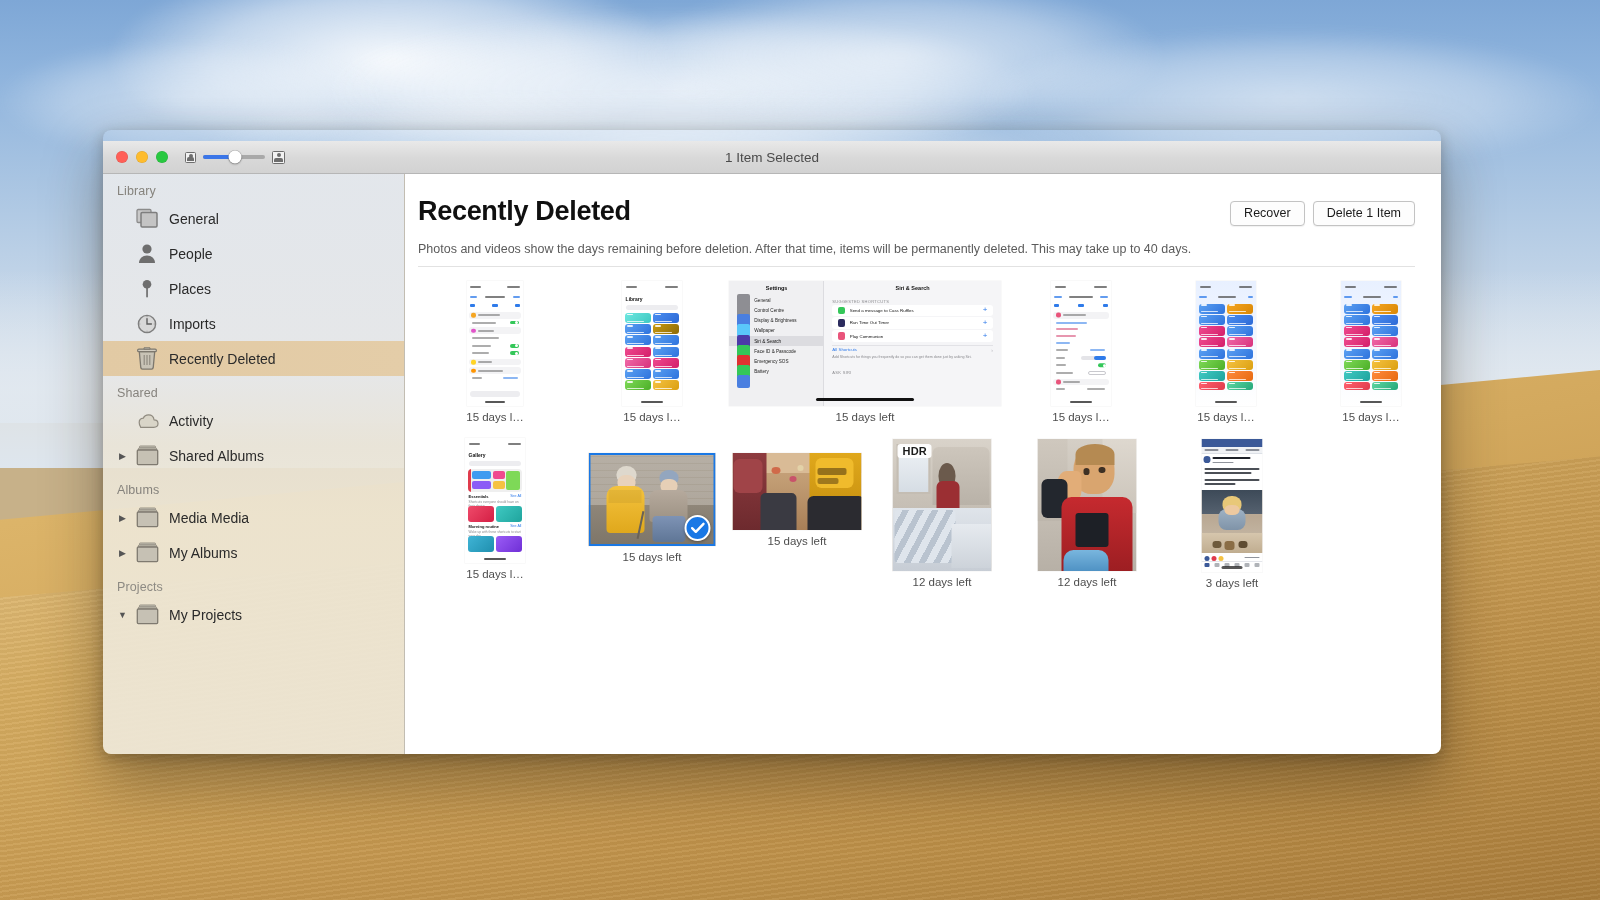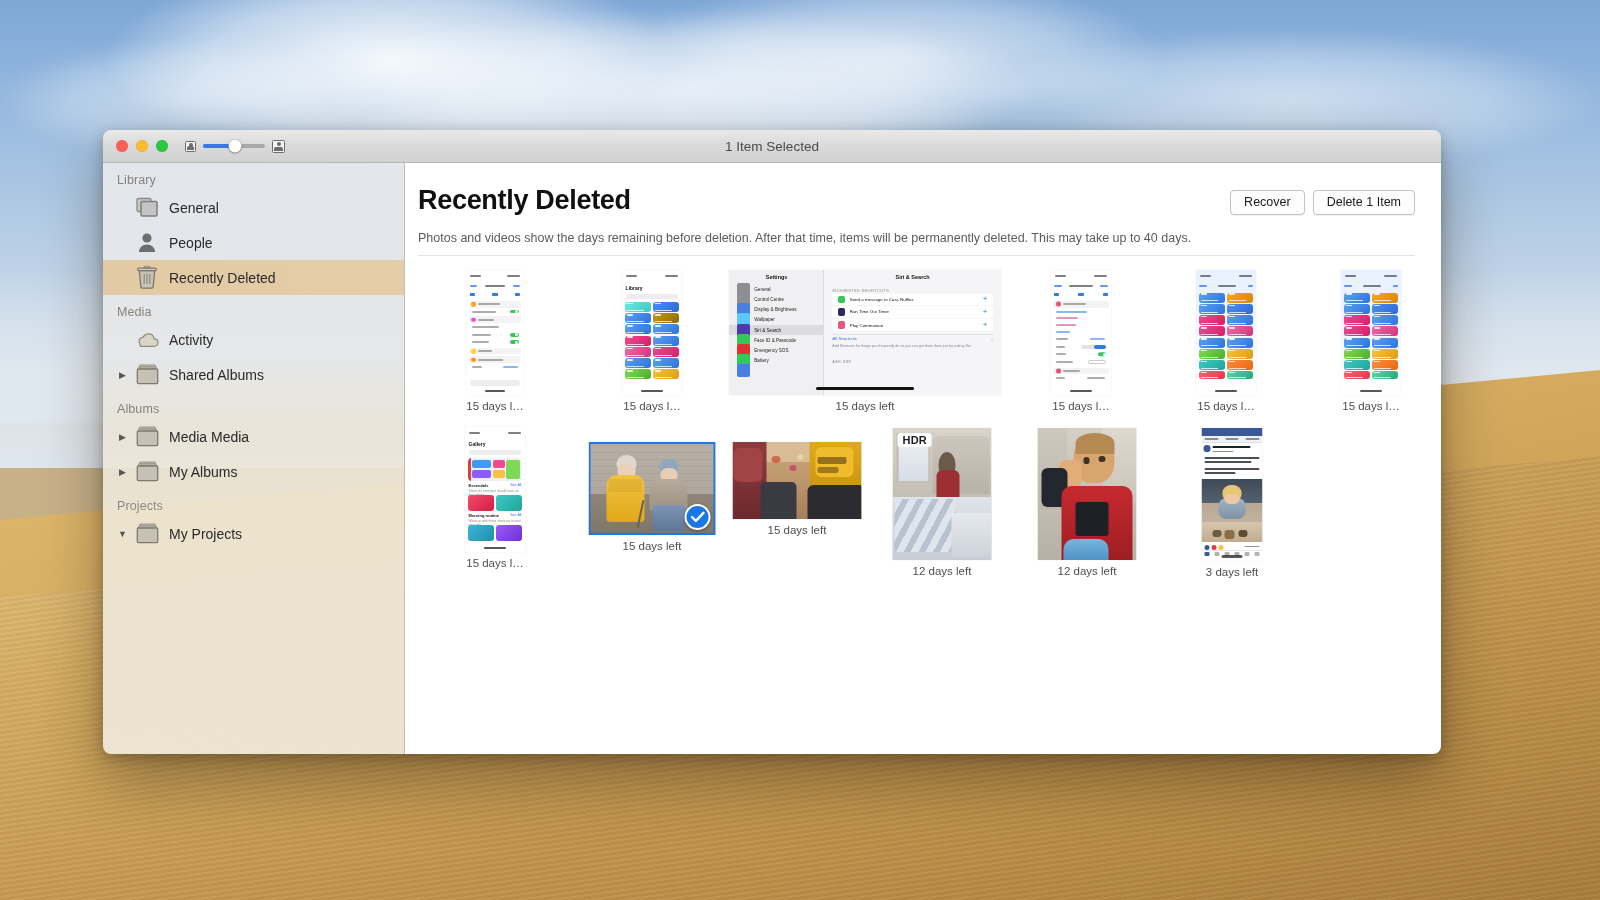--- a/index.html
+++ b/index.html
@@ -57,21 +57,21 @@
   
   #window {
     position:absolute; left:103px; top:130px; width:1338px; height:624px;
     border-radius:8px; overflow:hidden;
     box-shadow:0 26px 60px rgba(40,30,15,.40), 0 4px 14px rgba(40,30,15,.28);
   }
   .titlebar {
     height:33px; position:relative;
     background:linear-gradient(180deg,#e9e9e9 0%,#d9d9d9 52%,#d2d2d2 100%);
     border-bottom:1px solid #b6b6b6;
-    display:flex; align-items:center;
+    display:flex; align-items:center;margin-top:11px;
   }
   .traffic { display:flex; gap:8px; padding-left:13px; }
   .tl { width:12px; height:12px; border-radius:50%; display:block; }
   .tl.red    { background:#ff5f57; box-shadow:inset 0 0 0 .5px rgba(0,0,0,.12); }
   .tl.yellow { background:#febc2e; box-shadow:inset 0 0 0 .5px rgba(0,0,0,.12); }
   .tl.green  { background:#28c840; box-shadow:inset 0 0 0 .5px rgba(0,0,0,.12); }
 
   .zoomctl { display:flex; align-items:center; gap:7px; margin-left:17px; }
   .thumbicon { width:11px; height:11px; border:1.2px solid #6d6d6d; border-radius:1.5px;
                display:flex; align-items:flex-end; justify-content:center; position:relative; background:#f2f2f2;}
@@ -248,38 +248,61 @@
         <span class="sb-disc"></span>
         <span class="sb-ico">
           <svg class="icn" width="22" height="21" viewBox="0 0 22 21">
             <circle cx="11" cy="6" r="4.6" fill="#6e6e6e"></circle>
             <path d="M3 20c0-4.4 3.6-7.4 8-7.4s8 3 8 7.4z" fill="#6e6e6e"></path>
           </svg>
         </span>
         <span class="sb-lbl">People</span>
       </div>
 
-
+      <div class="sb-item">
+        <span class="sb-disc"></span>
+        <span class="sb-ico">
+          <svg class="icn" width="22" height="22" viewBox="0 0 22 22">
+            <circle cx="11" cy="6.2" r="4.3" fill="#6e6e6e"></circle>
+            <rect x="10.2" y="9.5" width="1.7" height="10" rx=".8" fill="#6e6e6e"></rect>
+          </svg>
+        </span>
+        <span class="sb-lbl">Places</span>
+      </div>
+
+      <div class="sb-item">
+        <span class="sb-disc"></span>
+        <span class="sb-ico">
+          <svg class="icn" width="22" height="22" viewBox="0 0 22 22">
+            <circle cx="11" cy="11" r="8.6" fill="#d8d8d8" stroke="#7e7e7e" stroke-width="1.4"></circle>
+            <path d="M11 5.6 V11 H15.4" fill="none" stroke="#5e5e5e" stroke-width="1.4" stroke-linecap="round"></path>
+            <g stroke="#9a9a9a" stroke-width="1">
+              <path d="M11 2.9v1.4M11 17.7v1.4M2.9 11h1.4M17.7 11h1.4"></path>
+            </g>
+          </svg>
+        </span>
+        <span class="sb-lbl">Imports</span>
+      </div>
 
       <div class="sb-item selected">
         <span class="sb-disc"></span>
         <span class="sb-ico">
           <svg class="icn" width="22" height="23" viewBox="0 0 22 23">
             <path d="M3.3 4.6h15.4l-1.5 16.1a1.6 1.6 0 0 1-1.6 1.4H6.4a1.6 1.6 0 0 1-1.6-1.4z" fill="#c8c3b6" stroke="#7d786e" stroke-width="1.3" stroke-linejoin="round"></path>
             <rect x="1.6" y="2.1" width="18.8" height="2.6" rx="1.3" fill="#d2cdc1" stroke="#7d786e" stroke-width="1.2"></rect>
             <path d="M8 .8h6v1.3H8z" fill="#d2cdc1" stroke="#7d786e" stroke-width="1"></path>
             <g stroke="#8b867c" stroke-width="1.1">
               <path d="M8.2 8v10M11 8v10M13.8 8v10"></path>
             </g>
           </svg>
         </span>
         <span class="sb-lbl">Recently Deleted</span>
       </div>
 
-      <div class="sb-head">Media</div>
+      <div class="sb-head">Shared</div>
 
       <div class="sb-item">
         <span class="sb-disc"></span>
         <span class="sb-ico">
           <svg class="icn" width="25" height="18" viewBox="0 0 25 18">
             <path d="M5.6 15.3h13.1c2.6 0 4.3-1.6 4.3-3.8 0-2.1-1.7-3.7-4-3.7-.3-3-2.6-5-5.5-5-2.5 0-4.4 1.4-5.2 3.4-2.4.2-4.1 1.9-4.1 4.2 0 2.8 1.9 4.9 1.4 4.9z" fill="#d9d5c8" stroke="#908b80" stroke-width="1.2" stroke-linejoin="round"></path>
           </svg>
         </span>
         <span class="sb-lbl">Activity</span>
       </div>

